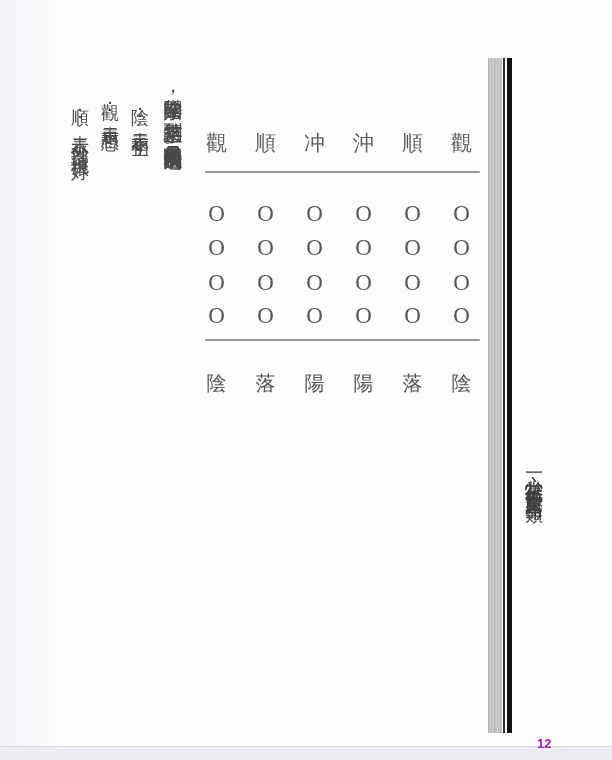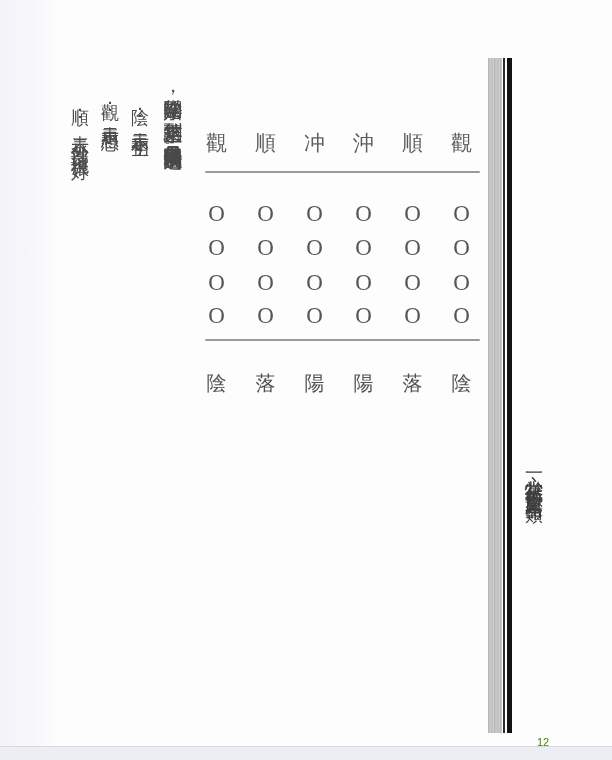--- a/index.html
+++ b/index.html
@@ -53,21 +53,21 @@
     color: #3d3d3d;
   }
   
   .bottom-strip {
     position: absolute; left: 0; top: 746px; width: 612px; height: 14px;
     background: #edeef3; border-top: 1px solid #d8dade; box-sizing: border-box;
   }
   .page-number {
     position: absolute; left: 537px; top: 736px; z-index: 2;
     font-family: "Liberation Sans", "DejaVu Sans", sans-serif;
-    font-size: 11px; color: #4d7c0f;
+    font-size: 13px; color: #a21caf; font-weight: bold;
   }
 </style>
 </head>
 <body>
 
 <div class="page">
 
   <div class="left-edge"></div>
 
   <div class="vtext note-intro">從陰字開始，到落字結束，它是自然界一個陰陽消長的過程。</div>

